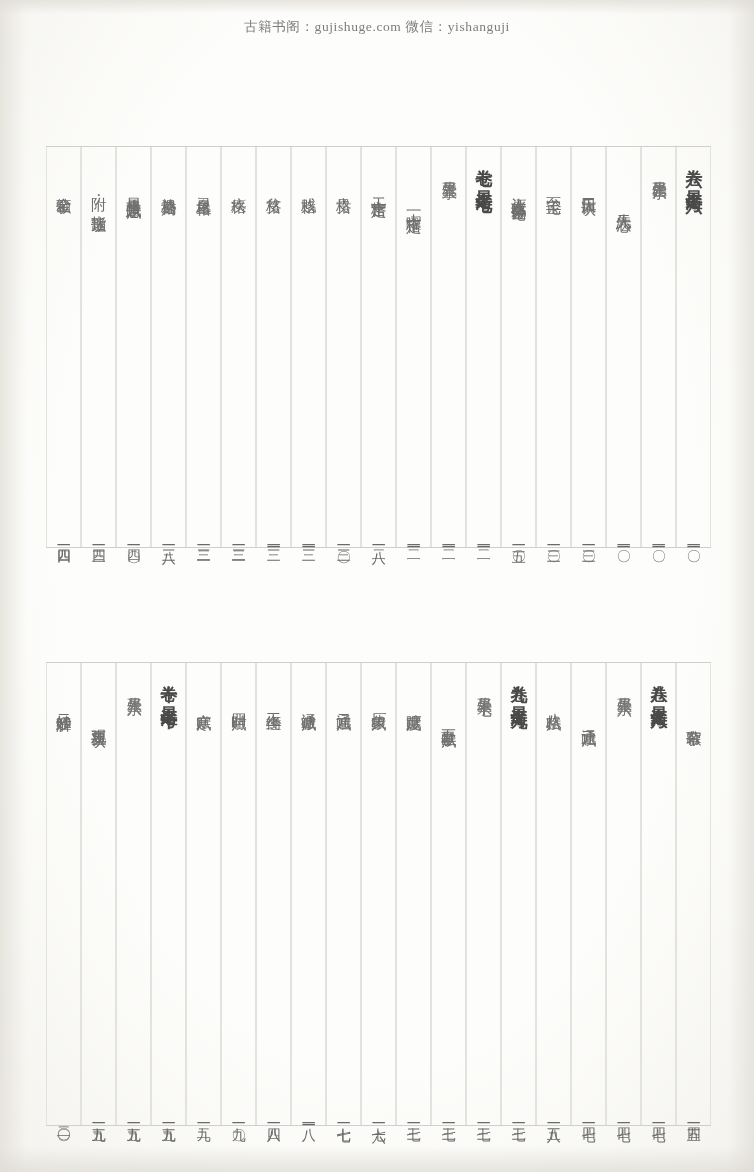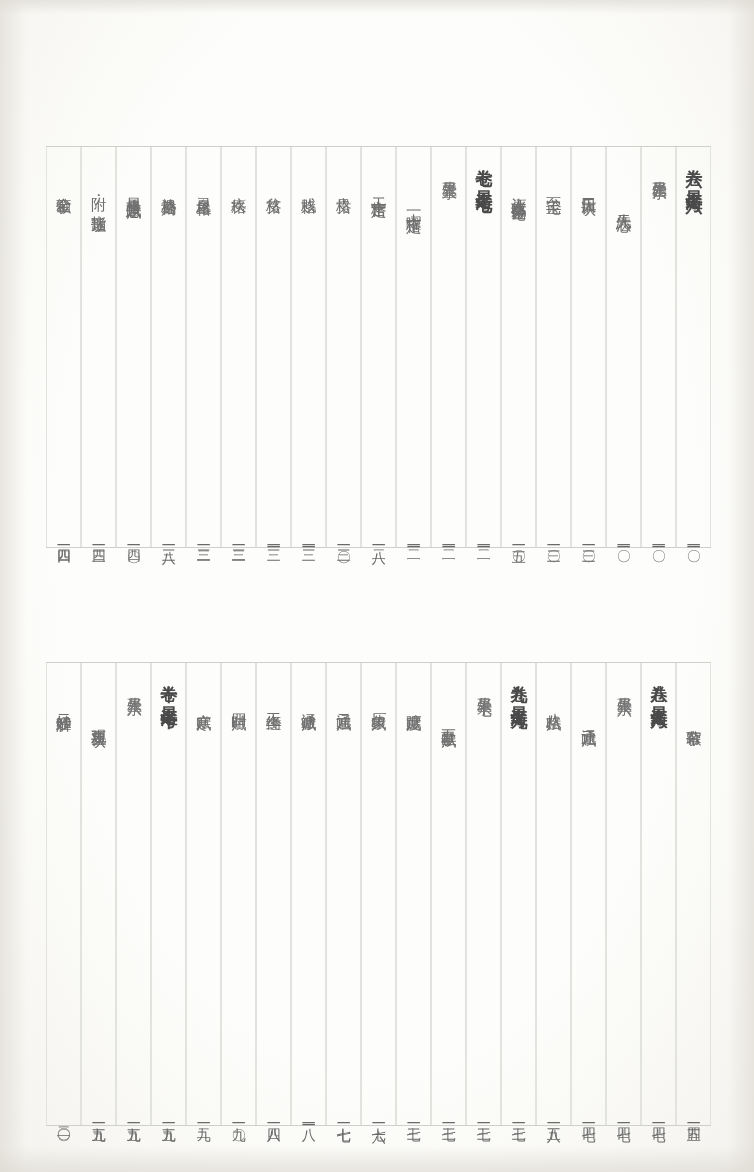--- a/index.html
+++ b/index.html
@@ -115,20 +115,21 @@
 </head>
 <body>
 
 <div class="page">
   <div class="paper-tint"></div>
   <div class="edge-l"></div>
   <div class="edge-r"></div>
   <div class="edge-t"></div>
   <div class="edge-b"></div>
 
+  <div class="watermark">古籍书阁：gujishuge.com 微信：yishanguji</div>
 
   <div class="toc-block" id="toc-top">
       <div class="col heading" style="width: 5.26316%;">
         <div class="entry-title">卷六　星命汇考六</div>
         <div class="entry-page">一〇一</div>
       </div>
       <div class="col sub indent1" style="width: 5.26316%;">
         <div class="entry-title">张果星宗四</div>
         <div class="entry-page">一〇一</div>
       </div>

